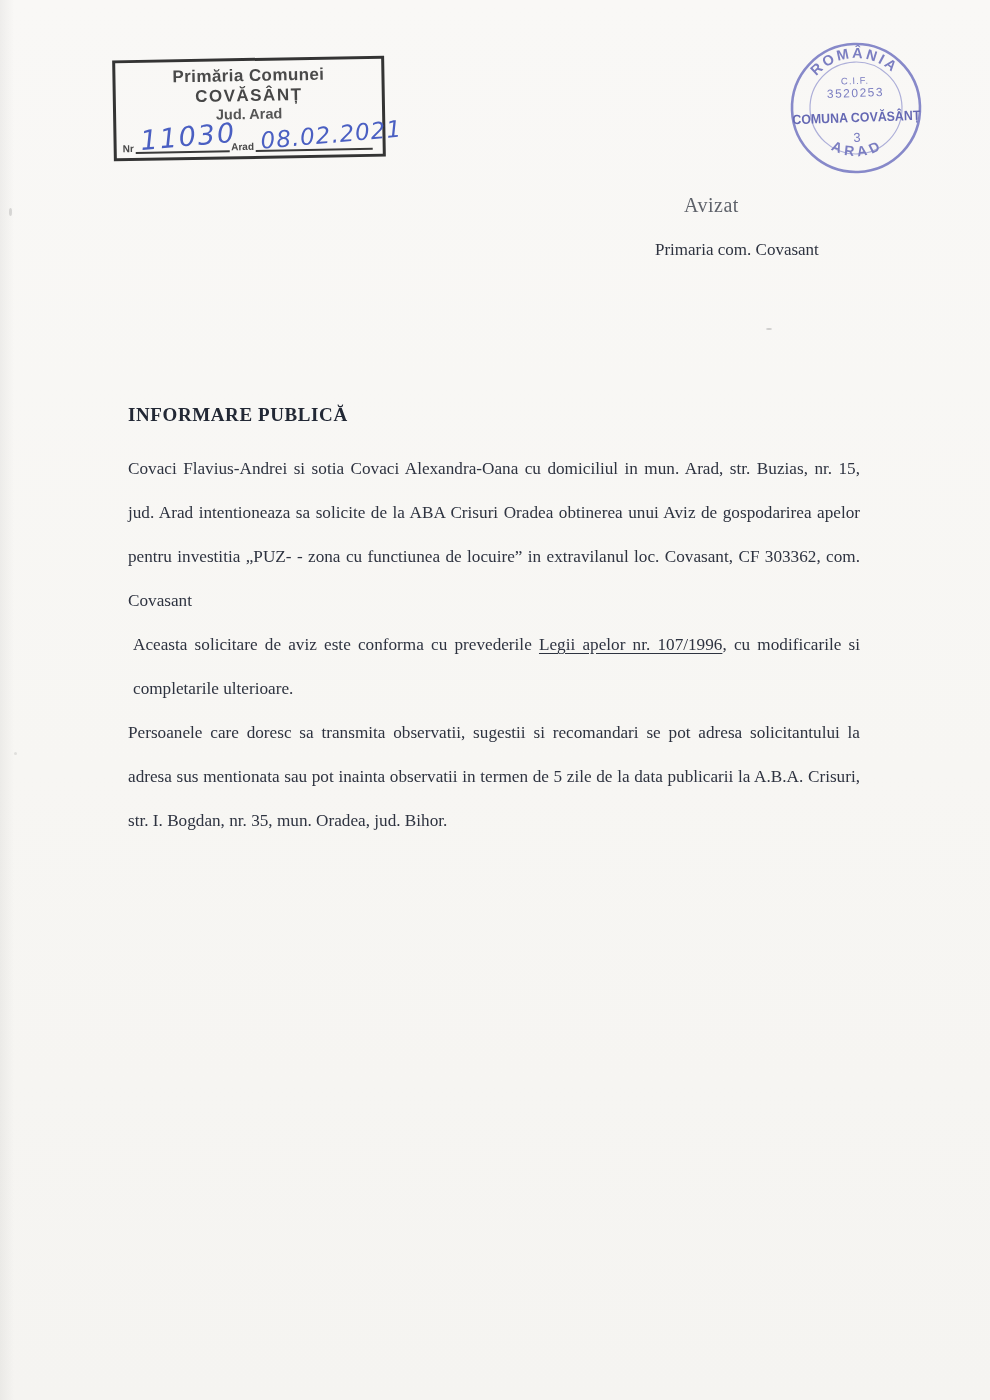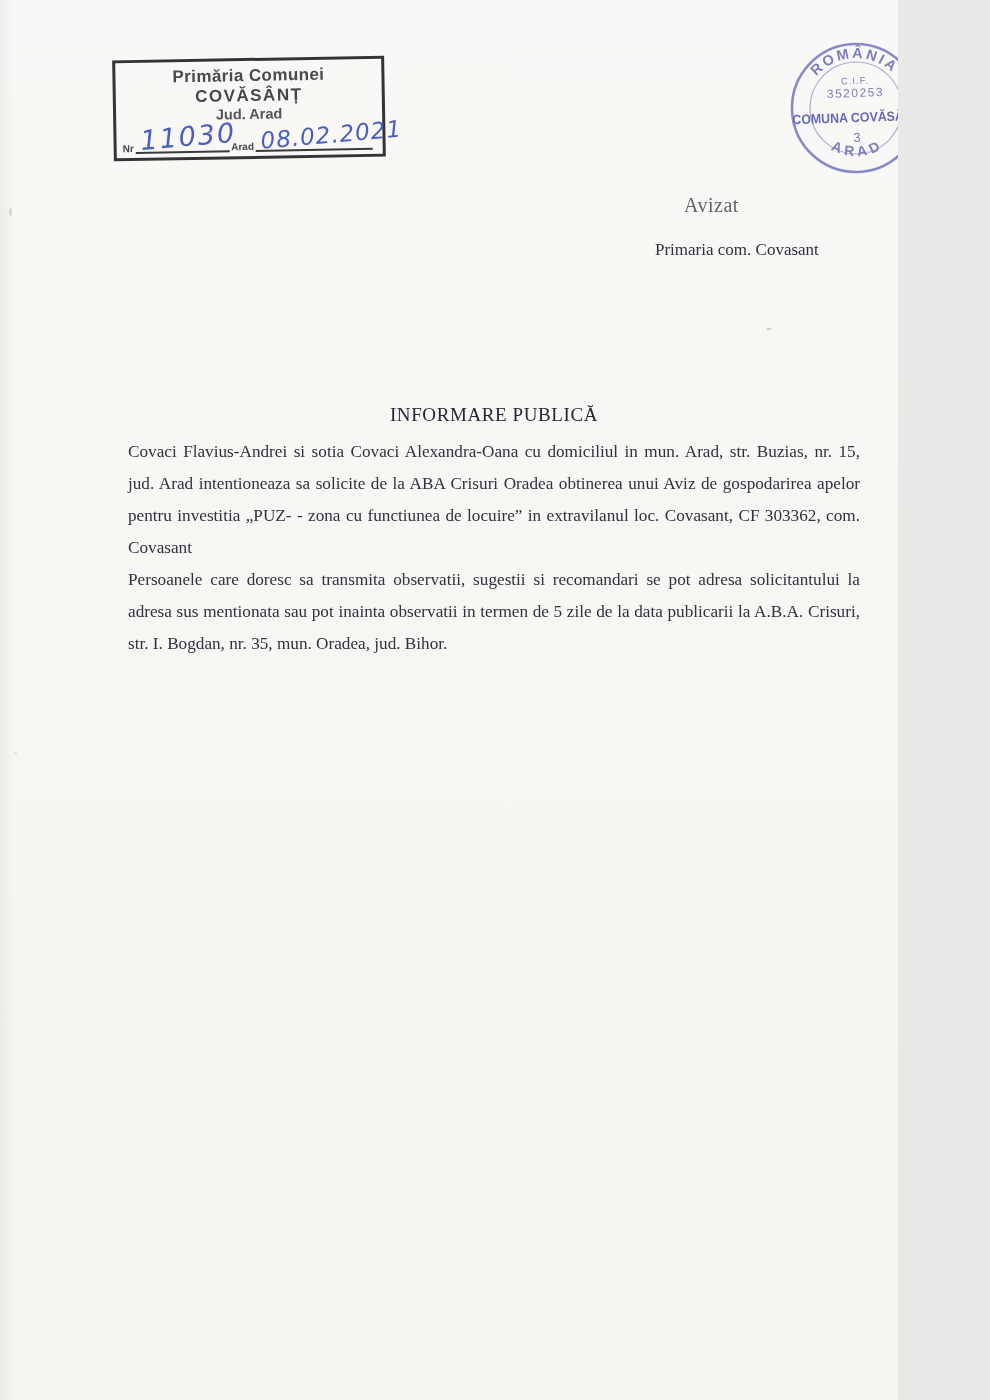--- a/index.html
+++ b/index.html
@@ -2,21 +2,21 @@
 <html><head>
 <meta charset="utf-8">
 <style>
   html,body{margin:0;padding:0;}
   body{
     width:990px;height:1400px;
     background:#e9e8e6;
     font-family:"Liberation Serif", serif;
   }
   .page{
-    position:relative;width:898px;height:1400px;overflow:hidden;
+    position:relative;width:990px;height:1400px;overflow:hidden;
     background:linear-gradient(180deg,#f9f8f6 0%,#f7f6f3 55%,#f5f4f1 100%);
   }
   .page::before{
     content:"";position:absolute;left:0;top:0;bottom:0;width:14px;
     background:linear-gradient(90deg,rgba(90,90,90,.07),rgba(0,0,0,0));
     pointer-events:none;
   }
   
   .reg-stamp{
     position:absolute;left:113px;top:58px;width:266px;height:95px;
@@ -47,26 +47,26 @@
   .hand-nr{font-size:27px;letter-spacing:2px;}
   .hand-date{font-size:23px;letter-spacing:1px;}
   
   .round-stamp{position:absolute;left:776px;top:32px;width:160px;height:160px;opacity:.92;}
   .round-stamp text{font-family:"Liberation Sans", sans-serif;}
   
   .avizat{position:absolute;left:684px;top:194px;font-size:20px;color:#383d48;opacity:.8;letter-spacing:.5px;}
   .approver{position:absolute;left:648px;top:240px;font-size:17px;color:#2e3340;margin-left:7px;}
   
   .doc-title{
-    position:absolute;left:128px;top:404px;width:732px;text-align:center;
-    font-size:19px;font-weight:normal;letter-spacing:.6px;color:#222835;
+    position:absolute;left:128px;top:404px;width:732px;
+    font-size:19px;font-weight:bold;letter-spacing:.6px;color:#222835;
   }
   .doc-body{
-    position:absolute;left:128px;top:436px;width:732px;
-    font-size:17.2px;line-height:32px;color:#2e3340;text-align:justify;
+    position:absolute;left:128px;top:447px;width:732px;
+    font-size:17.2px;line-height:44px;color:#2e3340;text-align:justify;
   }
   .doc-body p{margin:0;}
   .doc-body p.indent-sm{padding-left:5px;}
   .law-ref{text-decoration:underline;text-underline-offset:3px;}
   
   .artifact{position:absolute;background:#9a9a9a;border-radius:50%;opacity:.35;}
   .a1{left:9px;top:208px;width:3px;height:8px;}
   .a2{left:766px;top:328px;width:6px;height:2px;opacity:.45;}
   .a3{left:14px;top:752px;width:3px;height:3px;opacity:.25;}
 </style>
@@ -112,20 +112,21 @@
     </g>
   </svg>
 
   <div class="avizat">Avizat</div>
   <div class="approver">Primaria com. Covasant</div>
 
   <div class="doc-title">INFORMARE PUBLICĂ</div>
 
   <div class="doc-body">
     <p>Covaci Flavius-Andrei si sotia Covaci Alexandra-Oana cu domiciliul in mun. Arad, str. Buzias, nr. 15, jud. Arad intentioneaza sa solicite de la ABA Crisuri Oradea obtinerea unui Aviz de gospodarirea apelor pentru investitia „PUZ- - zona cu functiunea de locuire” in extravilanul loc. Covasant, CF 303362, com. Covasant</p>
+    <p class="indent-sm"><span>Aceasta solicitare de aviz este conforma cu prevederile </span><span class="law-ref">Legii apelor nr. 107/1996</span><span>, cu modificarile si completarile ulterioare.</span></p>
     <p>Persoanele care doresc sa transmita observatii, sugestii si recomandari se pot adresa solicitantului la adresa sus mentionata sau pot inainta observatii in termen de 5 zile de la data publicarii la A.B.A. Crisuri, str. I. Bogdan, nr. 35, mun. Oradea, jud. Bihor.</p>
   </div>
 
   <div class="artifact a1"></div>
   <div class="artifact a2"></div>
   <div class="artifact a3"></div>
 
 </div>
 
 </body></html>

